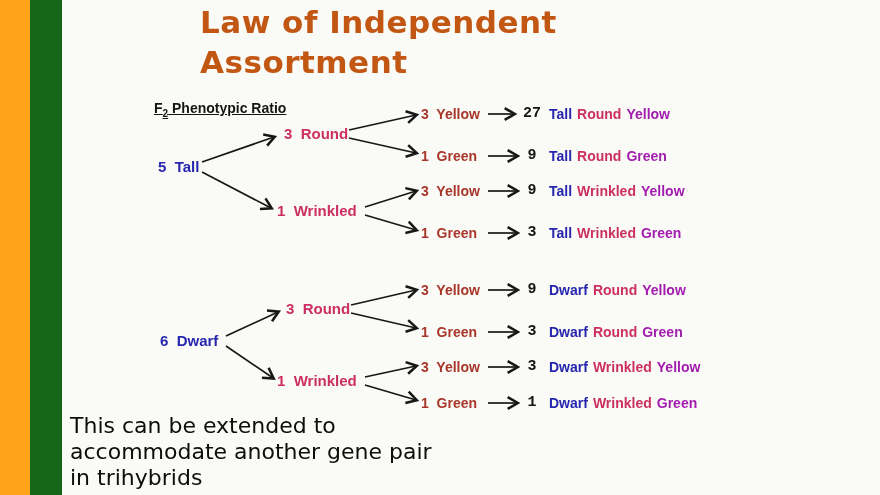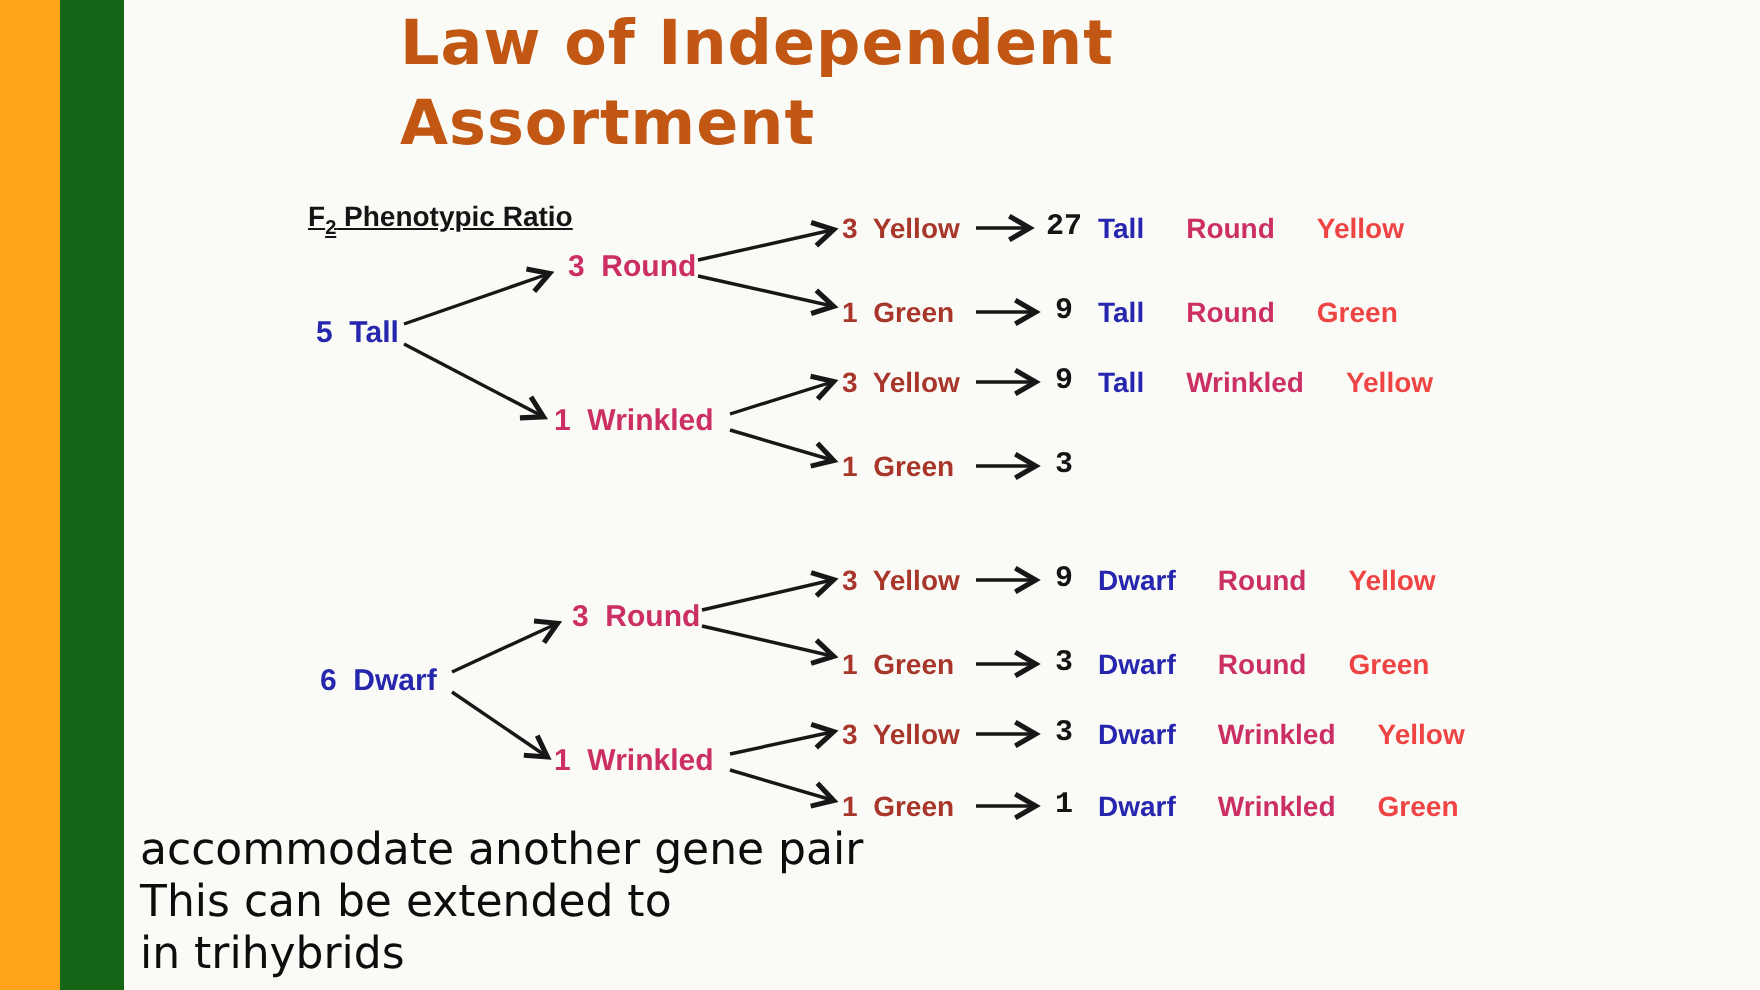--- a/index.html
+++ b/index.html
@@ -31,36 +31,36 @@
 
   .heading{
     left:14px;top:5px;font-size:14px;font-weight:bold;color:#151515;
     text-decoration:underline;
   }
   .heading sub{font-size:10px;text-decoration:underline;}
 
   .lvl{font-size:15px;font-weight:bold;}
   .c-blue{color:#2626ae;}
   .c-pink{color:#cb2f63;}
-  .c-brick{color:#ef4444;}
+  .c-brick{color:#a21caf;}
 
   .row{position:absolute;left:281px;height:18px;width:440px;}
   .row .branch{
     position:absolute;left:0;top:0;font-size:14px;font-weight:bold;
     color:#a8362a;line-height:18px;white-space:pre;
   }
   .row .count{
     position:absolute;left:96px;top:0;width:30px;text-align:center;
     font-size:15px;font-weight:bold;color:#141414;line-height:18px;font-family:Liberation Mono, monospace;
   }
   .row .result{
     position:absolute;left:128px;top:0;font-size:14px;font-weight:bold;
     line-height:18px;white-space:nowrap;
   }
-  .row .result span{margin-right:21px;}
+  .row .result span{margin-right:5px;}
   svg.links{position:absolute;left:0;top:0;}
 </style>
 </head>
 <body>
 
 <div class="bar bar-orange"></div>
 <div class="bar bar-green"></div>
 
 <div class="slide-title">Law of Independent Assortment</div>
 
@@ -123,20 +123,21 @@
 
   <div class="row" style="top:87px">
     <span class="branch">3  Yellow</span>
     <span class="count">9</span>
     <span class="result"><span class="c-blue">Tall</span><span class="c-pink">Wrinkled</span><span class="c-brick">Yellow</span></span>
   </div>
 
   <div class="row" style="top:129px">
     <span class="branch">1  Green</span>
     <span class="count">3</span>
+    <span class="result"><span class="c-blue">Tall</span><span class="c-pink">Wrinkled</span><span class="c-brick">Green</span></span>
   </div>
 
   <div class="row" style="top:186px">
     <span class="branch">3  Yellow</span>
     <span class="count">9</span>
     <span class="result"><span class="c-blue">Dwarf</span><span class="c-pink">Round</span><span class="c-brick">Yellow</span></span>
   </div>
 
   <div class="row" style="top:228px">
     <span class="branch">1  Green</span>
@@ -152,16 +153,16 @@
 
   <div class="row" style="top:299px">
     <span class="branch">1  Green</span>
     <span class="count">1</span>
     <span class="result"><span class="c-blue">Dwarf</span><span class="c-pink">Wrinkled</span><span class="c-brick">Green</span></span>
   </div>
 
 </div>
 
 <div class="footer">
+  <div>This can be extended to</div>
   <div>accommodate another gene pair</div>
-  <div>This can be extended to</div>
   <div>in trihybrids</div>
 </div>
 
 </body></html>

